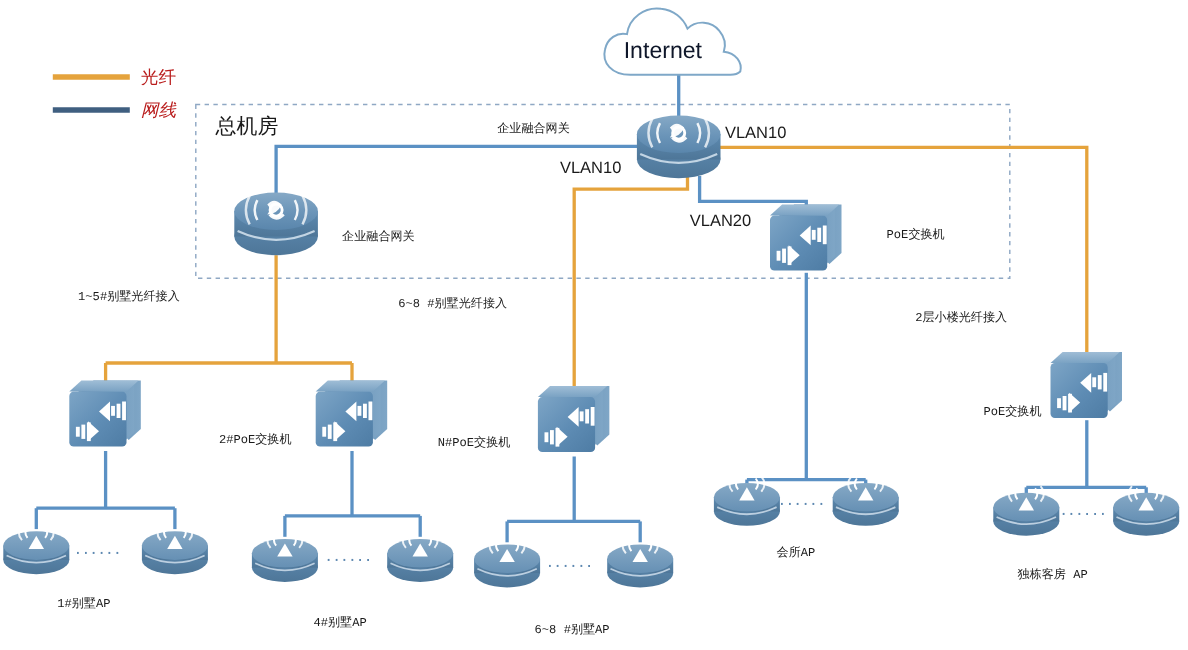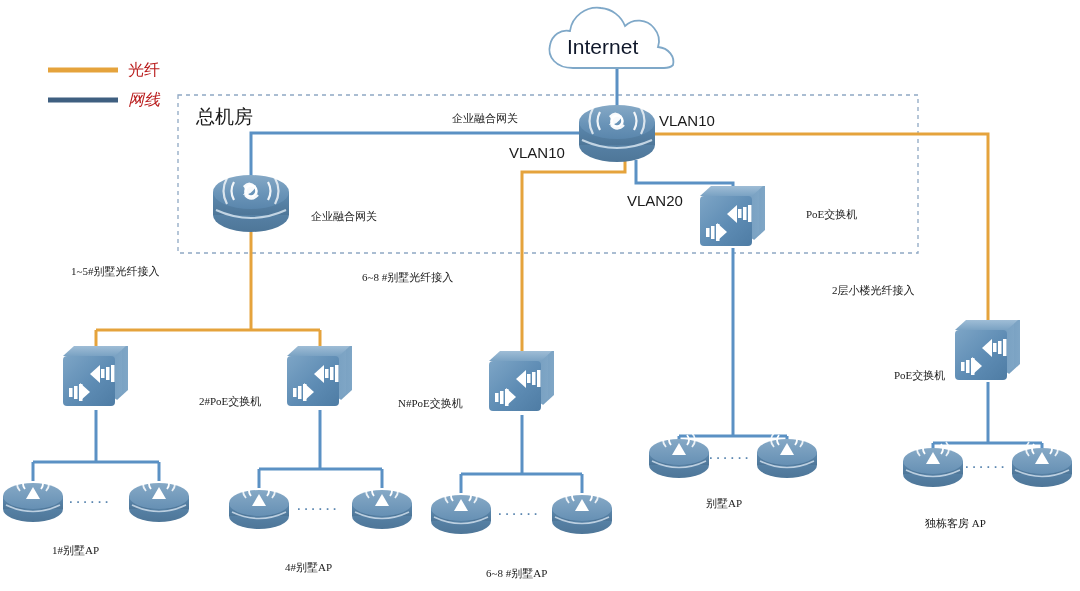--- a/index.html
+++ b/index.html
@@ -27,21 +27,21 @@
     pointer-events: none;
   }
   .label {
     position: absolute;
     white-space: nowrap;
     color: #1a1a1a;
     font-size: 11px;
     line-height: 1;
   }
   .label.cjk {
-    font-family: Liberation Serif, serif;
+    font-family: Liberation Mono, monospace;
   }
   .label.big {
     font-size: 19px;
   }
   .label.vlan {
     font-size: 15px;
     font-family: Liberation Sans, sans-serif;
   }
   .legend-label {
     position: absolute;
@@ -402,16 +402,16 @@
 
   <div class="dots" style="left:68px; top:492px;">······</div>
   <div class="dots" style="left:296px; top:499px;">······</div>
   <div class="dots" style="left:497px; top:504px;">······</div>
   <div class="dots" style="left:708px; top:448px;">······</div>
   <div class="dots" style="left:964px; top:457px;">······</div>
 
   <div class="label cjk" style="left:52px; top:545px;">1#别墅AP</div>
   <div class="label cjk" style="left:285px; top:562px;">4#别墅AP</div>
   <div class="label cjk" style="left:486px; top:568px;">6~8 #别墅AP</div>
-  <div class="label cjk" style="left:706px; top:498px;">别墅AP</div>
+  <div class="label cjk" style="left:706px; top:498px;">会所AP</div>
   <div class="label cjk" style="left:925px; top:518px;">独栋客房 AP</div>
 
 </div>
 
 </body></html>

